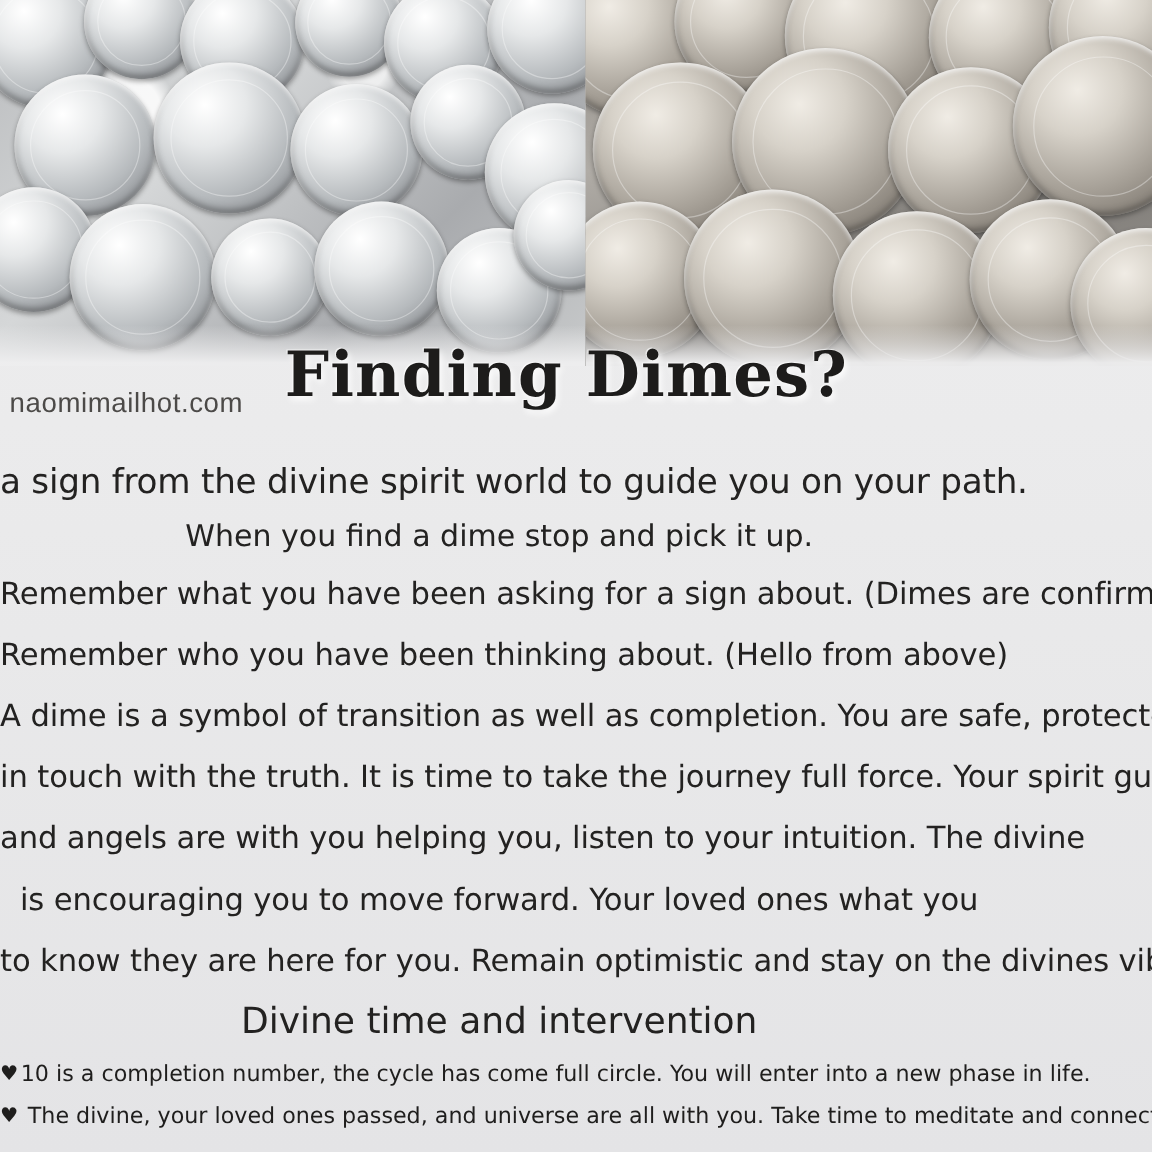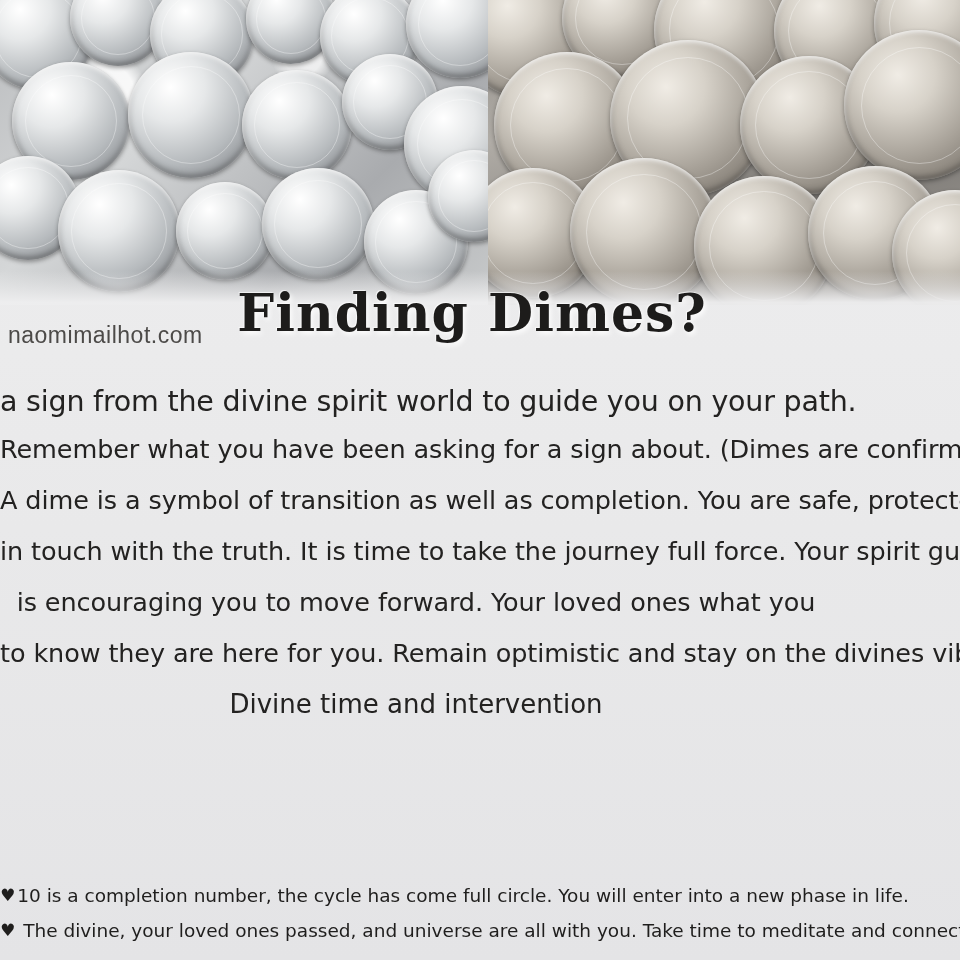--- a/index.html
+++ b/index.html
@@ -128,21 +128,21 @@
   .l-sub {
     font-size: 25px;
     line-height: 46px;
   }
   .l-main {
     font-size: 25.5px;
     line-height: 51px;
     letter-spacing: -0.1px;
   }
   .l-close {
-    font-size: 26px;
+    font-size: 30px;
     line-height: 50px;
   }
 
   
   .footnotes {
     position: absolute;
     left: 0;
     bottom: 12px;
     width: 764px;
     text-align: right;
@@ -207,23 +207,26 @@
     </div>
 
   </div>
 
   <div class="watermark">naomimailhot.com</div>
 
   <div class="headline">Finding Dimes?</div>
 
   <div class="body-block">
     <span class="line l-lead">a sign from the divine spirit world to guide you on your path.</span>
+    <span class="line l-sub">When you find a dime stop and pick it up.</span>
     <span class="line l-main">Remember what you have been asking for a sign about. (Dimes are confirmation)</span>
+    <span class="line l-main">Remember who you have been thinking about. (Hello from above)</span>
     <span class="line l-main">A dime is a symbol of transition as well as completion. You are safe, protected and</span>
     <span class="line l-main">in touch with the truth. It is time to take the journey full force. Your spirit guides</span>
+    <span class="line l-main">and angels are with you helping you, listen to your intuition. The divine</span>
     <span class="line l-main">is encouraging you to move forward. Your loved ones what you</span>
     <span class="line l-main">to know they are here for you. Remain optimistic and stay on the divines vibration.</span>
     <span class="line l-close">Divine time and intervention</span>
   </div>
 
   <div class="footnotes">
     <span class="foot-line"><span class="heart">♥</span><span>10 is a completion number, the cycle has come full circle. You will enter into a new phase in life.</span></span>
     <span class="foot-line"><span class="heart">♥</span> <span>The divine, your loved ones passed, and universe are all with you. Take time to meditate and connect.</span></span>
   </div>
 

